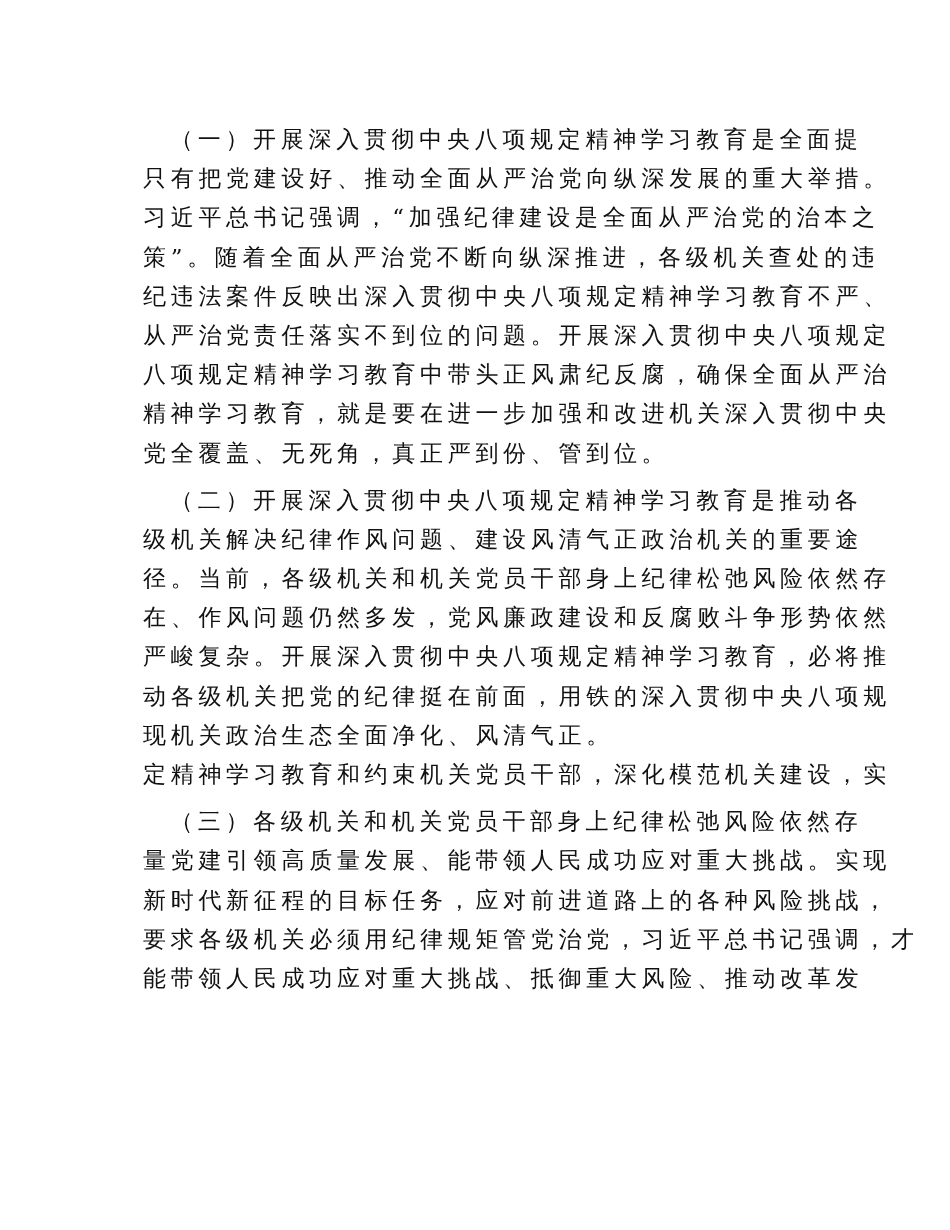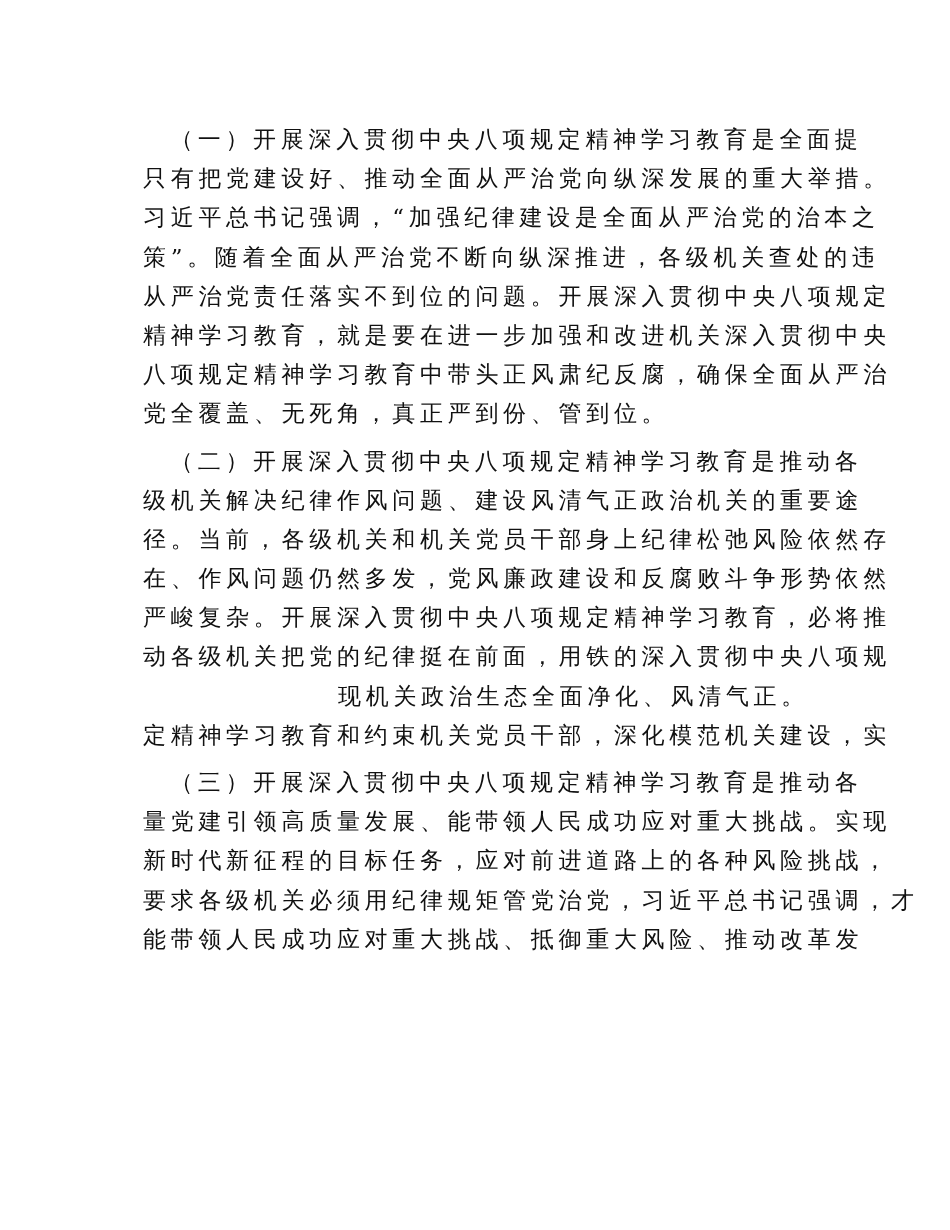--- a/index.html
+++ b/index.html
@@ -28,21 +28,20 @@
       left: 143px;
       top: 120px;
       width: 666px;
     }
     .para {
       margin: 0;
       padding: 0;
     }
     .para + .para {
       margin-top: 8px;
-      text-align: right;
     }
     .line {
       display: block;
       height: 39.2px;
       line-height: 39.2px;
       font-size: 23px;
       letter-spacing: 4.7px;
       white-space: nowrap;
       overflow: visible;
     }
@@ -54,39 +53,40 @@
 <body>
 
 <div class="page">
   <div class="body-text">
 
     <p class="para">
       <span class="line indent">（一）开展深入贯彻中央八项规定精神学习教育是全面提</span>
       <span class="line">只有把党建设好、推动全面从严治党向纵深发展的重大举措。</span>
       <span class="line">习近平总书记强调，“加强纪律建设是全面从严治党的治本之</span>
       <span class="line">策”。随着全面从严治党不断向纵深推进，各级机关查处的违</span>
+      <span class="line">纪违法案件反映出深入贯彻中央八项规定精神学习教育不严、</span>
       <span class="line">从严治党责任落实不到位的问题。开展深入贯彻中央八项规定</span>
+      <span class="line">八项规定精神学习教育中带头正风肃纪反腐，确保全面从严治</span>
       <span class="line">精神学习教育，就是要在进一步加强和改进机关深入贯彻中央</span>
-      <span class="line">八项规定精神学习教育中带头正风肃纪反腐，确保全面从严治</span>
       <span class="line">党全覆盖、无死角，真正严到份、管到位。</span>
     </p>
 
     <p class="para">
       <span class="line indent">（二）开展深入贯彻中央八项规定精神学习教育是推动各</span>
       <span class="line">级机关解决纪律作风问题、建设风清气正政治机关的重要途</span>
       <span class="line">径。当前，各级机关和机关党员干部身上纪律松弛风险依然存</span>
       <span class="line">在、作风问题仍然多发，党风廉政建设和反腐败斗争形势依然</span>
       <span class="line">严峻复杂。开展深入贯彻中央八项规定精神学习教育，必将推</span>
       <span class="line">动各级机关把党的纪律挺在前面，用铁的深入贯彻中央八项规</span>
       <span class="line">现机关政治生态全面净化、风清气正。</span>
       <span class="line">定精神学习教育和约束机关党员干部，深化模范机关建设，实</span>
     </p>
 
     <p class="para">
-      <span class="line indent">（三）开展深入贯彻中央八项规定精神学习教育是推动各</span>
+      <span class="line indent">（三）各级机关和机关党员干部身上纪律松弛风险依然存</span>
       <span class="line">量党建引领高质量发展、能带领人民成功应对重大挑战。实现</span>
       <span class="line">新时代新征程的目标任务，应对前进道路上的各种风险挑战，</span>
       <span class="line">要求各级机关必须用纪律规矩管党治党，习近平总书记强调，才</span>
       <span class="line">能带领人民成功应对重大挑战、抵御重大风险、推动改革发</span>
     </p>
 
   </div>
 </div>
 
 </body></html>

